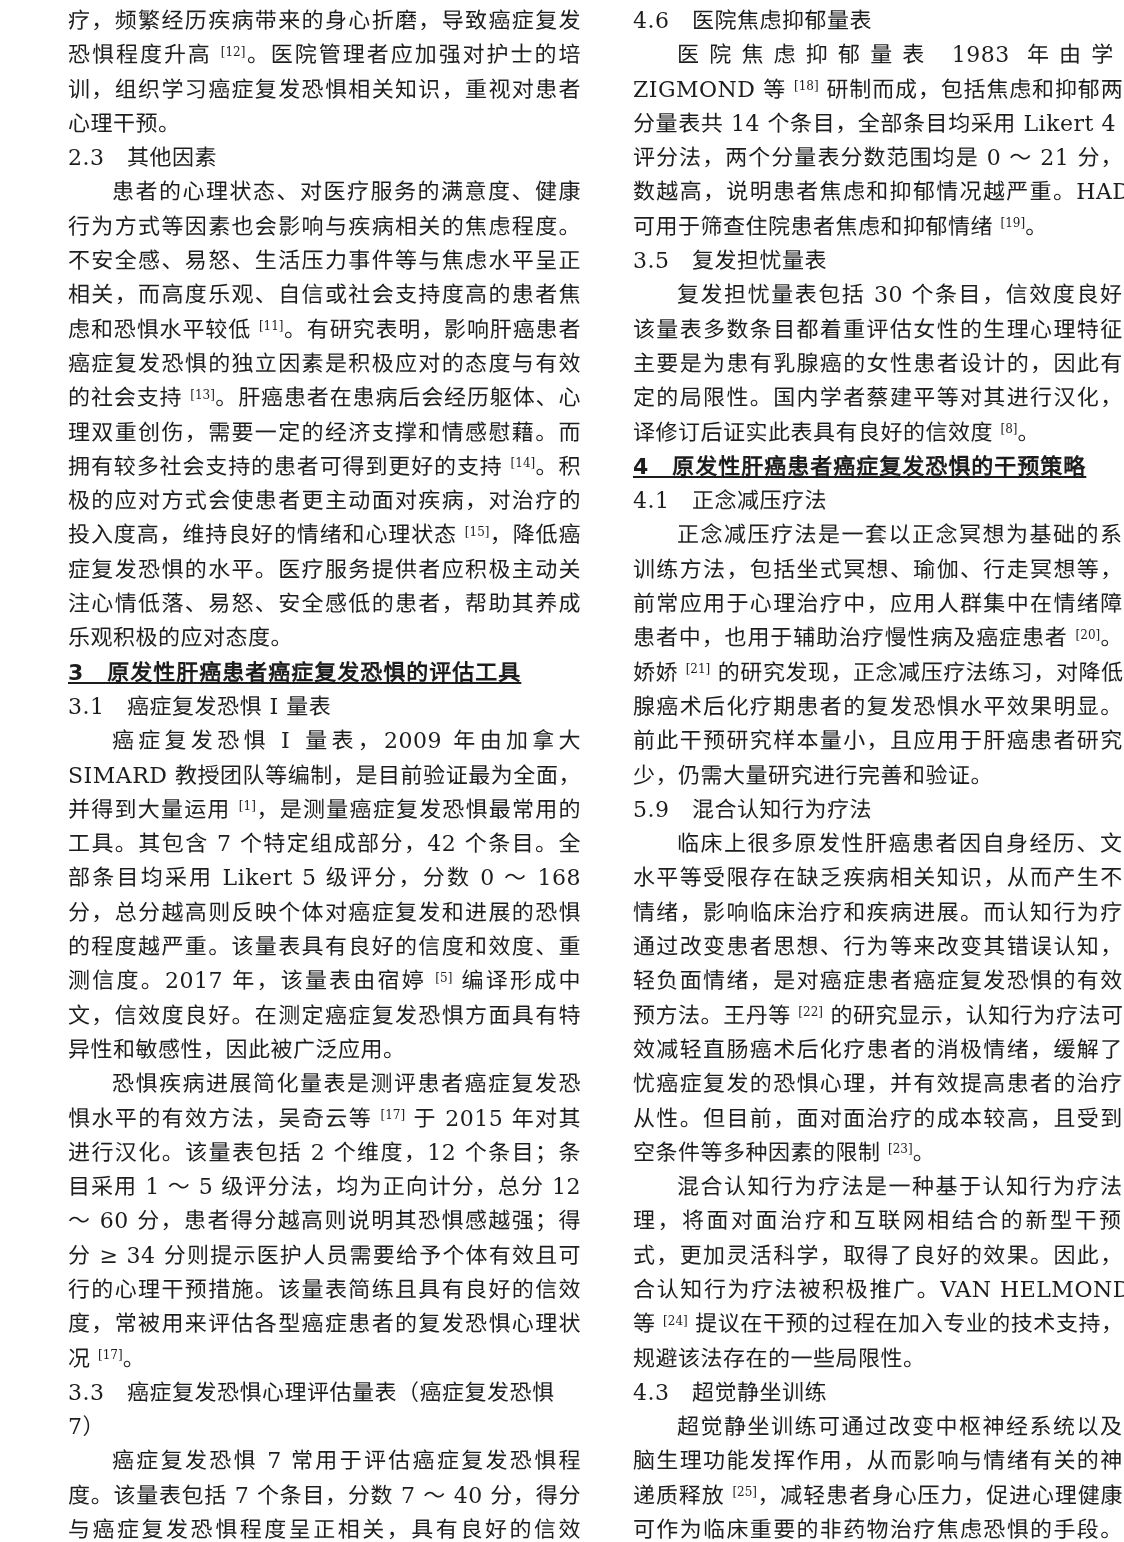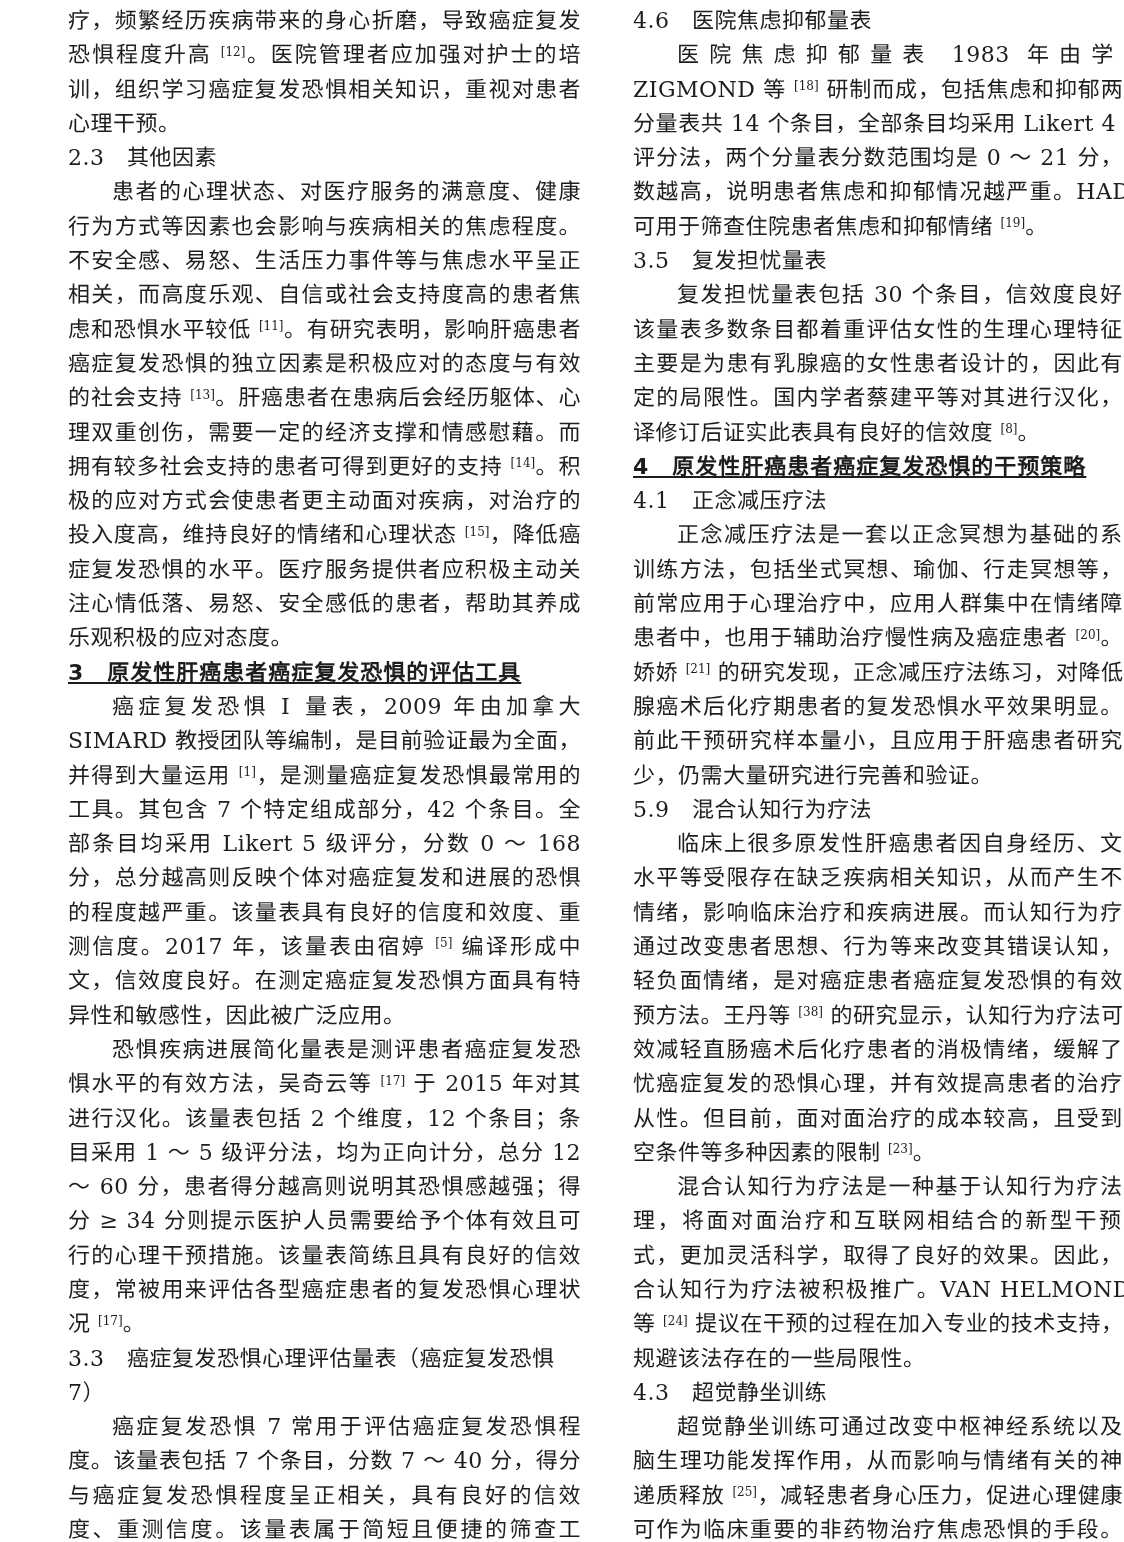--- a/index.html
+++ b/index.html
@@ -57,32 +57,33 @@
 </style>
 </head>
 <body style="color: rgb(29, 29, 29); background: rgb(255, 255, 255);">
 
 <div class="page">
   <div class="col">
       <div class="block p_cont">疗，频繁经历疾病带来的身心折磨，导致癌症复发恐惧程度升高 <sup class="ref">[12]</sup>。医院管理者应加强对护士的培训，组织学习癌症复发恐惧相关知识，重视对患者心理干预。</div>
       <div class="block h2">2.3　其他因素</div>
       <div class="block p">患者的心理状态、对医疗服务的满意度、健康行为方式等因素也会影响与疾病相关的焦虑程度。不安全感、易怒、生活压力事件等与焦虑水平呈正相关，而高度乐观、自信或社会支持度高的患者焦虑和恐惧水平较低 <sup class="ref">[11]</sup>。有研究表明，影响肝癌患者癌症复发恐惧的独立因素是积极应对的态度与有效的社会支持 <sup class="ref">[13]</sup>。肝癌患者在患病后会经历躯体、心理双重创伤，需要一定的经济支撑和情感慰藉。而拥有较多社会支持的患者可得到更好的支持 <sup class="ref">[14]</sup>。积极的应对方式会使患者更主动面对疾病，对治疗的投入度高，维持良好的情绪和心理状态 <sup class="ref">[15]</sup>，降低癌症复发恐惧的水平。医疗服务提供者应积极主动关注心情低落、易怒、安全感低的患者，帮助其养成乐观积极的应对态度。</div>
       <div class="block h1">3　原发性肝癌患者癌症复发恐惧的评估工具</div>
+      <div class="block h2">3.1　癌症复发恐惧 Ⅰ 量表</div>
       <div class="block p">癌症复发恐惧 Ⅰ 量表，2009 年由加拿大 SIMARD 教授团队等编制，是目前验证最为全面，并得到大量运用 <sup class="ref">[1]</sup>，是测量癌症复发恐惧最常用的工具。其包含 7 个特定组成部分，42 个条目。全部条目均采用 Likert 5 级评分，分数 0 ～ 168 分，总分越高则反映个体对癌症复发和进展的恐惧的程度越严重。该量表具有良好的信度和效度、重测信度。2017 年，该量表由宿婷 <sup class="ref">[5]</sup> 编译形成中文，信效度良好。在测定癌症复发恐惧方面具有特异性和敏感性，因此被广泛应用。</div>
       <div class="block p">恐惧疾病进展简化量表是测评患者癌症复发恐惧水平的有效方法，吴奇云等 <sup class="ref">[17]</sup> 于 2015 年对其进行汉化。该量表包括 2 个维度，12 个条目；条目采用 1 ～ 5 级评分法，均为正向计分，总分 12 ～ 60 分，患者得分越高则说明其恐惧感越强；得分 ≥ 34 分则提示医护人员需要给予个体有效且可行的心理干预措施。该量表简练且具有良好的信效度，常被用来评估各型癌症患者的复发恐惧心理状况 <sup class="ref">[17]</sup>。</div>
       <div class="block h2">3.3　癌症复发恐惧心理评估量表（癌症复发恐惧 7）</div>
       <div class="block p">癌症复发恐惧 7 常用于评估癌症复发恐惧程度。该量表包括 7 个条目，分数 7 ～ 40 分，得分与癌症复发恐惧程度呈正相关，具有良好的信效度、重测信度。该量表属于简短且便捷的筛查工具，且具有良好的心理测量学特征，因此对门诊恶性肿瘤患者的心理评估适用性极强。建议应用其来排查癌症患者的焦虑恐惧心理，进而便于医护人员给出个性化的心理调节策略。</div>
     </div>
   <div class="col">
       <div class="block h2">4.6　医院焦虑抑郁量表</div>
       <div class="block p">医院焦虑抑郁量表 1983 年由学者 ZIGMOND 等 <sup class="ref">[18]</sup> 研制而成，包括焦虑和抑郁两个分量表共 14 个条目，全部条目均采用 Likert 4 级评分法，两个分量表分数范围均是 0 ～ 21 分，分数越高，说明患者焦虑和抑郁情况越严重。HADS 可用于筛查住院患者焦虑和抑郁情绪 <sup class="ref">[19]</sup>。</div>
       <div class="block h2">3.5　复发担忧量表</div>
       <div class="block p">复发担忧量表包括 30 个条目，信效度良好。该量表多数条目都着重评估女性的生理心理特征，主要是为患有乳腺癌的女性患者设计的，因此有一定的局限性。国内学者蔡建平等对其进行汉化，编译修订后证实此表具有良好的信效度 <sup class="ref">[8]</sup>。</div>
       <div class="block h1">4　原发性肝癌患者癌症复发恐惧的干预策略</div>
       <div class="block h2">4.1　正念减压疗法</div>
       <div class="block p">正念减压疗法是一套以正念冥想为基础的系统训练方法，包括坐式冥想、瑜伽、行走冥想等，目前常应用于心理治疗中，应用人群集中在情绪障碍患者中，也用于辅助治疗慢性病及癌症患者 <sup class="ref">[20]</sup>。周娇娇 <sup class="ref">[21]</sup> 的研究发现，正念减压疗法练习，对降低乳腺癌术后化疗期患者的复发恐惧水平效果明显。目前此干预研究样本量小，且应用于肝癌患者研究较少，仍需大量研究进行完善和验证。</div>
       <div class="block h2">5.9　混合认知行为疗法</div>
-      <div class="block p">临床上很多原发性肝癌患者因自身经历、文化水平等受限存在缺乏疾病相关知识，从而产生不良情绪，影响临床治疗和疾病进展。而认知行为疗法通过改变患者思想、行为等来改变其错误认知，减轻负面情绪，是对癌症患者癌症复发恐惧的有效干预方法。王丹等 <sup class="ref">[38]</sup> 的研究显示，认知行为疗法可有效减轻直肠癌术后化疗患者的消极情绪，缓解了担忧癌症复发的恐惧心理，并有效提高患者的治疗依从性。但目前，面对面治疗的成本较高，且受到时空条件等多种因素的限制 <sup class="ref">[23]</sup>。</div>
+      <div class="block p">临床上很多原发性肝癌患者因自身经历、文化水平等受限存在缺乏疾病相关知识，从而产生不良情绪，影响临床治疗和疾病进展。而认知行为疗法通过改变患者思想、行为等来改变其错误认知，减轻负面情绪，是对癌症患者癌症复发恐惧的有效干预方法。王丹等 <sup class="ref">[22]</sup> 的研究显示，认知行为疗法可有效减轻直肠癌术后化疗患者的消极情绪，缓解了担忧癌症复发的恐惧心理，并有效提高患者的治疗依从性。但目前，面对面治疗的成本较高，且受到时空条件等多种因素的限制 <sup class="ref">[23]</sup>。</div>
       <div class="block p">混合认知行为疗法是一种基于认知行为疗法原理，将面对面治疗和互联网相结合的新型干预形式，更加灵活科学，取得了良好的效果。因此，混合认知行为疗法被积极推广。VAN HELMONDT 等 <sup class="ref">[24]</sup> 提议在干预的过程在加入专业的技术支持，以规避该法存在的一些局限性。</div>
       <div class="block h2">4.3　超觉静坐训练</div>
       <div class="block p">超觉静坐训练可通过改变中枢神经系统以及大脑生理功能发挥作用，从而影响与情绪有关的神经递质释放 <sup class="ref">[25]</sup>，减轻患者身心压力，促进心理健康，可作为临床重要的非药物治疗焦虑恐惧的手段。此外，与其他冥想技巧相比，超觉静坐训练的放松技术易执行，不需要昂贵的设备。研究表明，超觉静坐训练可以减轻胃癌患者手术前、后的焦虑，有效减轻术后疼痛 。</div>
     </div>
 </div>
 
 </body></html>

